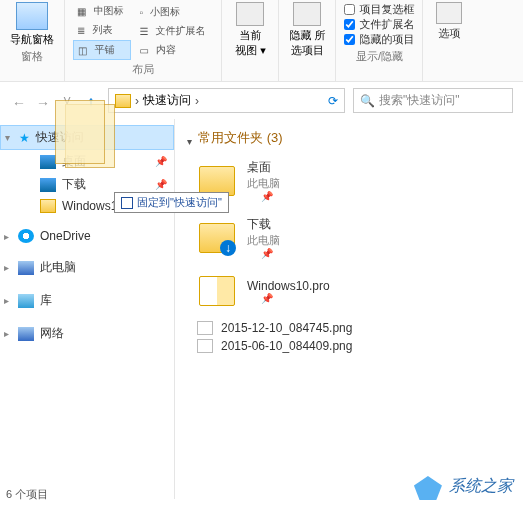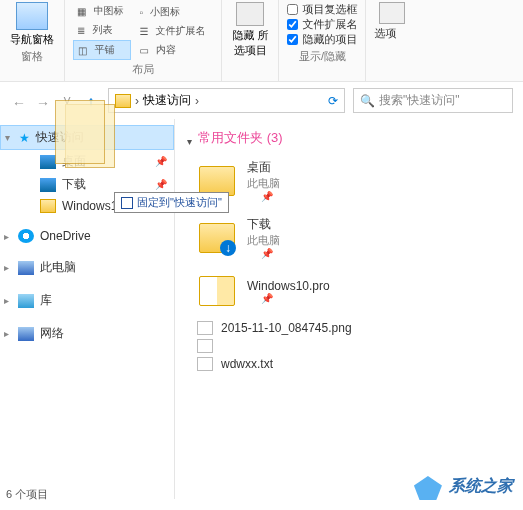--- a/index.html
+++ b/index.html
@@ -12,21 +12,21 @@
 .ribbon-row { display: flex; align-items: center; gap: 4px; margin-bottom: 2px; }
 .small-icons { display: flex; flex-direction: column; gap: 1px; }
 .small-icons span { font-size: 10px; color: #555; white-space: nowrap; padding: 1px 4px; display: flex; align-items: center; gap: 3px; }
 .small-icons span.active { background: #cce8ff; border: 1px solid #99d1ff; }
 .nav-pane { width: 48px; text-align: center; font-size: 11px; }
 .nav-pane-icon { width: 32px; height: 28px; background: linear-gradient(#d6ecff,#9fceff); border: 1px solid #5a9bd5; margin: 0 auto 2px; }
 .big-btn { width: 40px; text-align: center; font-size: 11px; }
 .big-btn-icon { width: 28px; height: 24px; border: 1px solid #aaa; margin: 0 auto 2px; background: #eee; }
 .check-row { display: flex; align-items: center; gap: 4px; font-size: 11px; color: #333; white-space: nowrap; }
 .check-row input { width: 11px; height: 11px; }
-.options-btn { width: 36px; text-align: left; font-size: 11px; color: #333; }
+.options-btn { width: 36px; text-align: center; font-size: 11px; color: #333; }
 .options-btn::before { content: ""; display: block; width: 24px; height: 20px; border: 1px solid #aaa; margin: 0 auto 2px; background: #f0f0f0; }
 
 
 .navbar { display: flex; align-items: center; padding: 6px 10px; gap: 8px; }
 .nav-arrows { display: flex; gap: 6px; }
 .nav-arrow { width: 18px; height: 18px; color: #999; display: flex; align-items: center; justify-content: center; font-size: 14px; }
 .nav-arrow.enabled { color: #0078d7; }
 .breadcrumb { flex: 1; display: flex; align-items: center; gap: 4px; border: 1px solid #ccc; padding: 3px 6px; font-size: 12px; }
 .breadcrumb .folder-ico { width: 16px; height: 14px; background: linear-gradient(#ffe9a6,#f7ca4d); border: 1px solid #d9a400; }
 .breadcrumb .chev { color: #555; }
@@ -47,21 +47,21 @@
 .ico.folder { background: linear-gradient(#ffe9a6,#f7ca4d); border: 1px solid #d9a400; }
 .ico.onedrive { background: radial-gradient(circle, #fff 30%, #0aa1f2 31%); border-radius: 50%; }
 .ico.pc { background: linear-gradient(#a0c8f0,#356ac3); }
 .ico.lib { background: linear-gradient(#9ad5f5,#2e9cd6); }
 .ico.net { background: linear-gradient(#a0c8f0,#356ac3); }
 .pin { color: #888; font-size: 10px; margin-left: auto; }
 .sep { height: 10px; }
 
 
 .content { flex: 1; padding: 6px 12px; overflow: auto; }
-.section-head { color: #ec4899; font-size: 13px; margin: 4px 0 8px; display: flex; align-items: flex-end; gap: 6px; }
+.section-head { color: #a16207; font-size: 13px; margin: 4px 0 8px; display: flex; align-items: flex-end; gap: 6px; }
 .section-head::before { content: "▾"; color: #555; font-size: 10px; }
 .item-row { display: flex; align-items: center; gap: 10px; padding: 4px 0 10px 10px; }
 .item-row .big-ico { width: 40px; height: 36px; display: flex; align-items: center; justify-content: center; }
 .big-folder { width: 36px; height: 30px; background: linear-gradient(#ffe9a6,#f7ca4d); border: 1px solid #d9a400; border-radius: 2px; position: relative; }
 .big-folder.dl::after { content: "↓"; position: absolute; bottom: -4px; right: -2px; color: #fff; background: #0078d7; width: 16px; height: 16px; border-radius: 50%; font-size: 12px; text-align: center; line-height: 16px; }
 .big-folder.win { background: linear-gradient(90deg,#fff 0 50%, #ffe9a6 50% 100%); }
 .item-text .name { font-size: 12px; color: #333; }
 .item-text .sub { font-size: 11px; color: #888; }
 .pin-small { color: #888; font-size: 10px; margin-left: 14px; }
 .file-row { display: flex; align-items: center; gap: 8px; padding: 2px 0 2px 10px; font-size: 12px; color: #333; }
@@ -73,21 +73,21 @@
 .drag-ghost { position: absolute; top: 100px; left: 55px; width: 70px; height: 90px; pointer-events: none; }
 .drag-ghost .sheet { position: absolute; width: 50px; height: 64px; border: 1px solid #d0a030; background: #fdefc0; opacity: 0.75; }
 .drag-ghost .sheet.s1 { top: 4px; left: 10px; }
 .drag-ghost .sheet.s2 { top: 0; left: 0; }
 .tooltip { position: absolute; top: 192px; left: 114px; background: #fff; border: 1px solid #888; padding: 2px 6px; font-size: 11px; color: #1e4e9c; display: flex; align-items: center; gap: 4px; z-index: 10; }
 .tooltip .link { width: 12px; height: 12px; border: 1px solid #1e4e9c; }
 
 
 .watermark { position: absolute; bottom: 10px; right: 10px; text-align: right; font-size: 11px; color: #2f6fb0; pointer-events: none; }
 .watermark .logo { width: 28px; height: 24px; background: #59b1f2; display: inline-block; clip-path: polygon(50% 0, 100% 40%, 80% 100%, 20% 100%, 0 40%); margin-right: 4px; vertical-align: middle; }
-.watermark .t1 { font-size: 16px; font-weight: bold; font-style: italic; }
+.watermark .t1 { font-size: 16px; font-weight: normal; font-style: italic; }
 </style>
 </head>
 <body>
 
 <div class="ribbon">
   <div class="ribbon-group">
     <div class="nav-pane">
       <div class="nav-pane-icon"></div>
       <span>导航窗格</span>
     </div>
@@ -103,20 +103,26 @@
       </div>
       <div class="small-icons">
         <span>▫ <span>小图标</span></span>
         <span>☰ <span>文件扩展名</span></span>
         <span>▭ <span>内容</span></span>
       </div>
     </div>
     <div class="ribbon-group-title">布局</div>
   </div>
 
+  <div class="ribbon-group">
+    <div class="big-btn">
+      <div class="big-btn-icon"></div>
+      <span>当前</span><br><span>视图</span> ▾
+    </div>
+  </div>
 
   <div class="ribbon-group">
     <div class="big-btn">
       <div class="big-btn-icon"></div>
       <span>隐藏
 所选项目</span>
     </div>
   </div>
 
   <div class="ribbon-group">
@@ -242,28 +248,25 @@
           <div class="big-folder win"></div>
         </div>
       <div class="item-text">
         <div class="name">Windows10.pro</div>
         <div class="pin-small">📌</div>
       </div>
     </div>
 
     <div class="file-row">
       <div class="fico"></div>
-      <span>2015-11-10_084745.png</span>
+      <span>2015-12-10_084745.png</span>
     </div>
     <div class="file-row">
       <div class="fico"></div>
-    </div>
-    <div class="file-row">
-      <div class="fico"></div>
-      <span>wdwxx.txt</span>
+      <span>2015-06-10_084409.png</span>
     </div>
   </div>
 </div>
 
 <div class="drag-ghost">
   <div class="sheet s1"></div>
   <div class="sheet s2"></div>
 </div>
 <div class="tooltip">
   <div class="link"></div>

